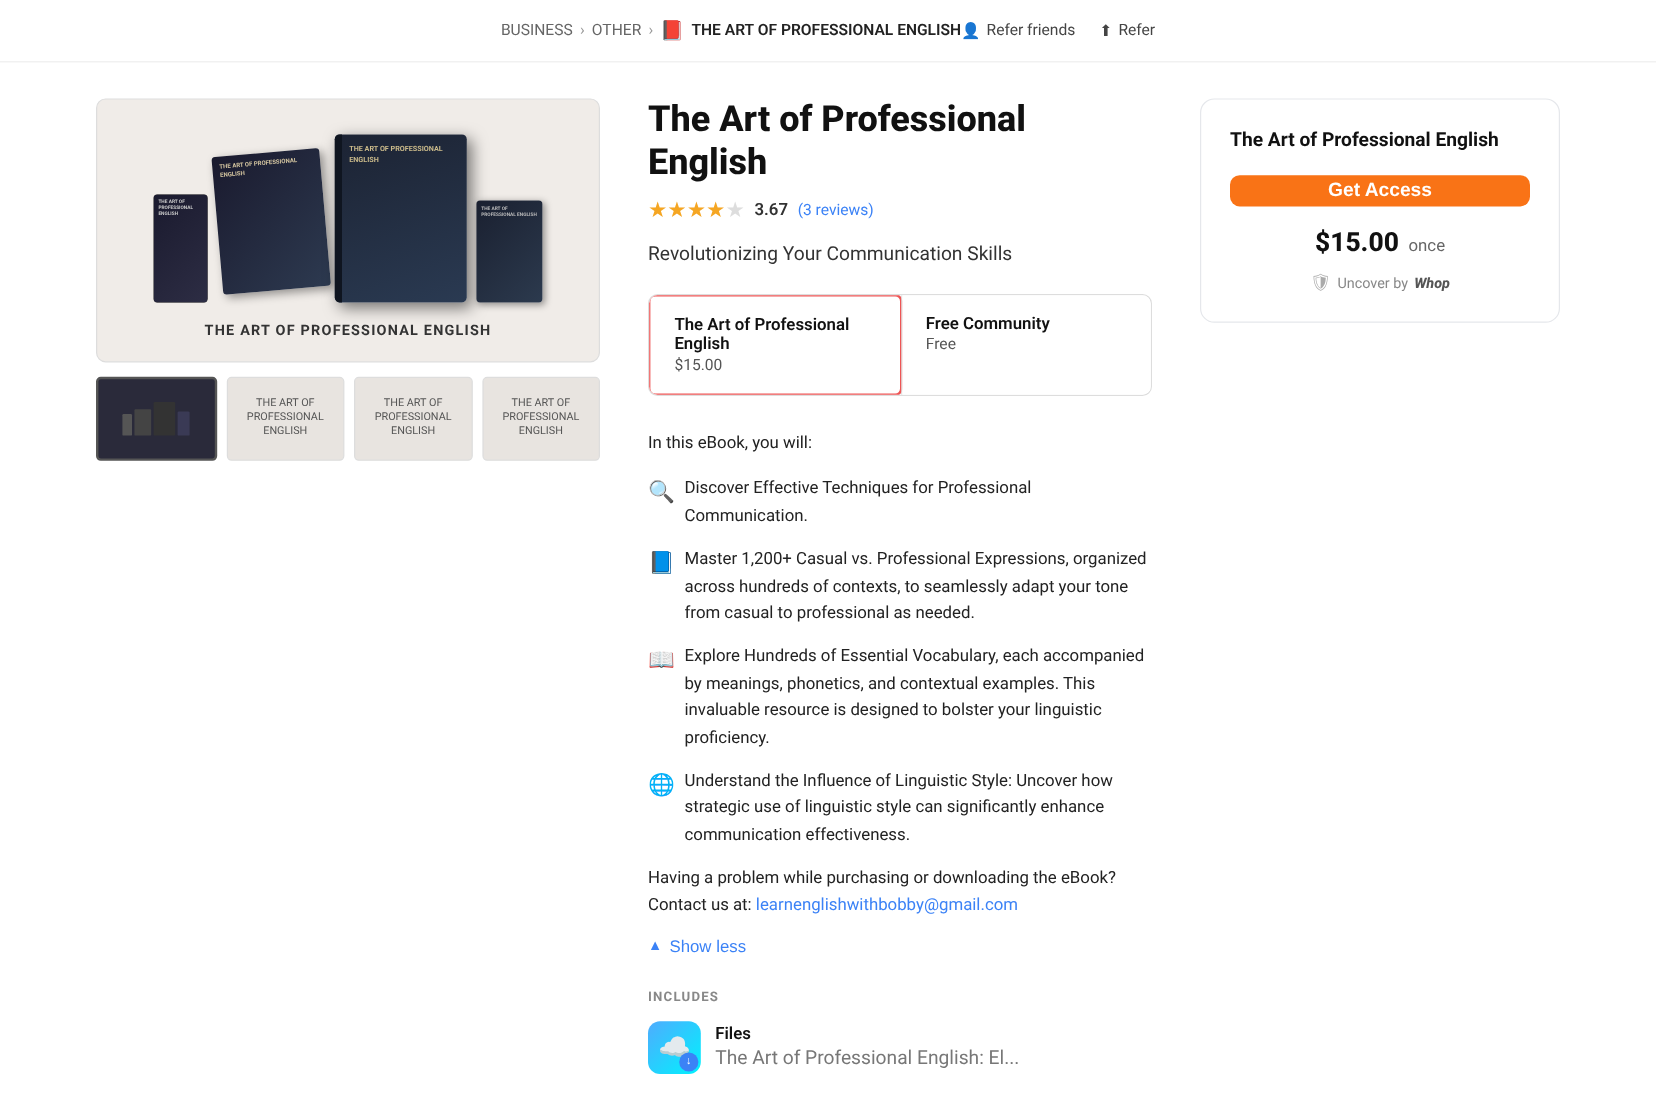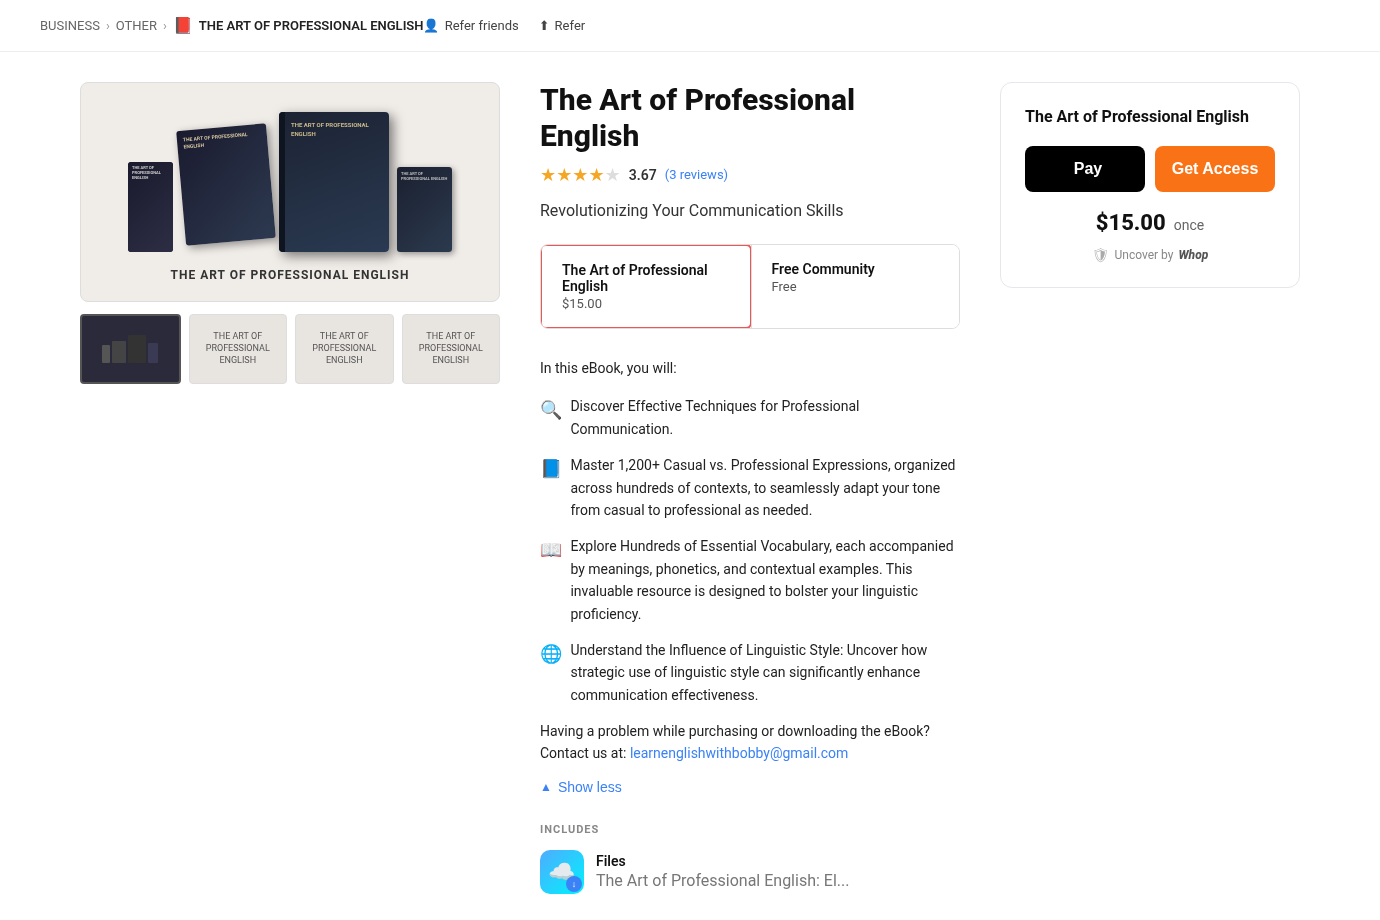--- a/index.html
+++ b/index.html
@@ -1,20 +1,20 @@
 <!DOCTYPE html>
 <html><head>
   <meta charset="utf-8">
   <style>
     * { box-sizing: border-box; margin: 0; padding: 0; }
     body { font-family: -apple-system, BlinkMacSystemFont, 'Segoe UI', Roboto, sans-serif; background: #fff; color: #111; font-size: 14px; }
 
     
     .breadcrumb-bar {
-      display: flex; align-items: center; justify-content: flex-start;
+      display: flex; align-items: center; justify-content: center;
       padding: 16px 40px; border-bottom: 1px solid #eee;
     }
     .breadcrumb { display: flex; align-items: center; gap: 6px; font-size: 13px; color: #666; }
     .breadcrumb .sep { color: #999; }
     .breadcrumb .book-icon { font-size: 16px; }
     .breadcrumb .current { font-weight: 600; color: #222; }
     .breadcrumb-actions { display: flex; gap: 20px; align-items: center; font-size: 13px; color: #444; }
     .breadcrumb-actions span { cursor: pointer; display: flex; align-items: center; gap: 5px; }
 
     
@@ -290,24 +290,20 @@
       <div>
         <div class="file-info-name">Files</div>
         <div class="file-info-desc">The Art of Professional English: El...</div>
       </div>
     </div>
   </div>
 
   <div class="purchase-card">
     <div class="card-title">The Art of Professional English</div>
     <div class="payment-buttons">
-      <button class="apple-pay-btn">
-        <span style="font-size:18px;"></span>
-        <span>Pay</span>
-      </button>
       <button class="get-access-btn">Get Access</button>
     </div>
     <div class="price-row">
       <span class="price-amount">$15.00</span>
       <span class="price-period">once</span>
     </div>
     <div class="secure-row">
       <span class="shield-icon">🛡</span>
       <span>Uncover by</span>
       <span class="whop-logo">Whop</span>

